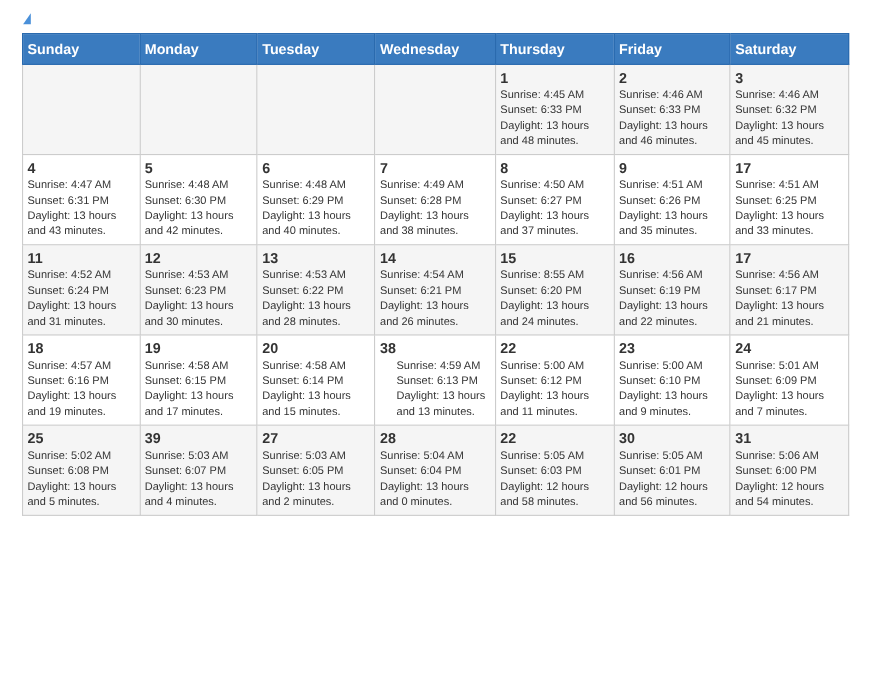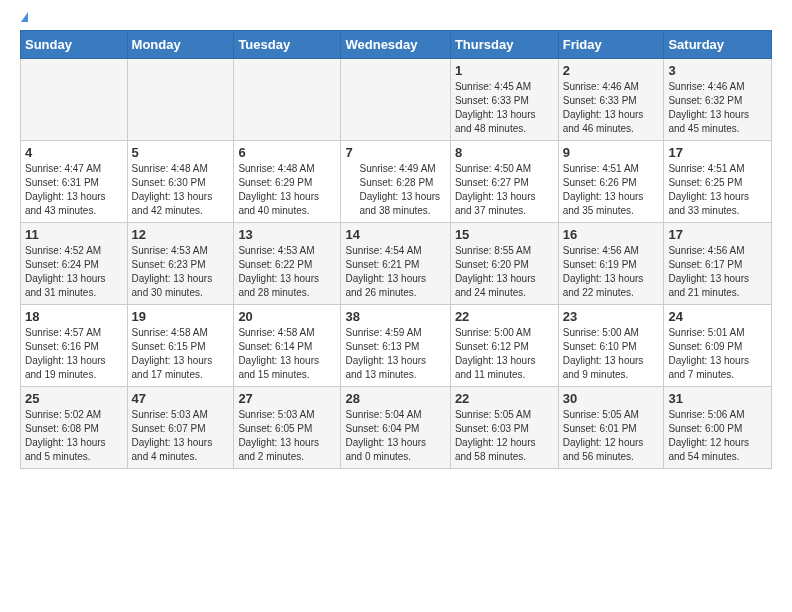--- a/index.html
+++ b/index.html
@@ -162,21 +162,21 @@
         </td>
         <td>
           <span class="day-number">6</span>
           <div class="day-info" style="white-space: pre-line;">Sunrise: 4:48 AM
 Sunset: 6:29 PM
 Daylight: 13 hours
 and 40 minutes.</div>
         </td>
         <td>
           <span class="day-number">7</span>
-          <div class="day-info" style="white-space: pre-line; margin-left: 14px;">Sunrise: 4:49 AM
+          <div class="day-info" style="white-space: pre-line;">Sunrise: 4:49 AM
 Sunset: 6:28 PM
 Daylight: 13 hours
 and 38 minutes.</div>
         </td>
         <td>
           <span class="day-number">8</span>
           <div class="day-info" style="white-space: pre-line;">Sunrise: 4:50 AM
 Sunset: 6:27 PM
 Daylight: 13 hours
 and 37 minutes.</div>
@@ -264,21 +264,21 @@
         </td>
         <td>
           <span class="day-number">20</span>
           <div class="day-info" style="white-space: pre-line;">Sunrise: 4:58 AM
 Sunset: 6:14 PM
 Daylight: 13 hours
 and 15 minutes.</div>
         </td>
         <td>
           <span class="day-number">38</span>
-          <div class="day-info" style="white-space: pre-line;">Sunrise: 4:59 AM
+          <div class="day-info" style="white-space: pre-line; margin-left: 15px;">Sunrise: 4:59 AM
 Sunset: 6:13 PM
 Daylight: 13 hours
 and 13 minutes.</div>
         </td>
         <td>
           <span class="day-number">22</span>
           <div class="day-info" style="white-space: pre-line;">Sunrise: 5:00 AM
 Sunset: 6:12 PM
 Daylight: 13 hours
 and 11 minutes.</div>
@@ -300,21 +300,21 @@
       </tr>
       <tr>
         <td>
           <span class="day-number">25</span>
           <div class="day-info" style="white-space: pre-line;">Sunrise: 5:02 AM
 Sunset: 6:08 PM
 Daylight: 13 hours
 and 5 minutes.</div>
         </td>
         <td>
-          <span class="day-number">47</span>
+          <span class="day-number">39</span>
           <div class="day-info" style="white-space: pre-line;">Sunrise: 5:03 AM
 Sunset: 6:07 PM
 Daylight: 13 hours
 and 4 minutes.</div>
         </td>
         <td>
           <span class="day-number">27</span>
           <div class="day-info" style="white-space: pre-line;">Sunrise: 5:03 AM
 Sunset: 6:05 PM
 Daylight: 13 hours

